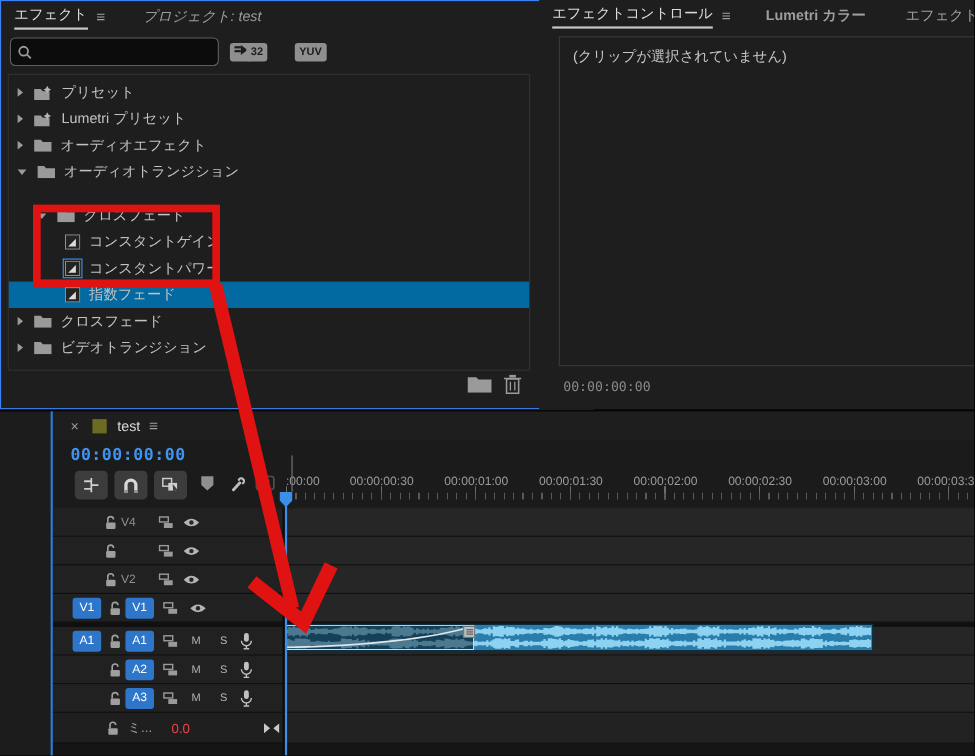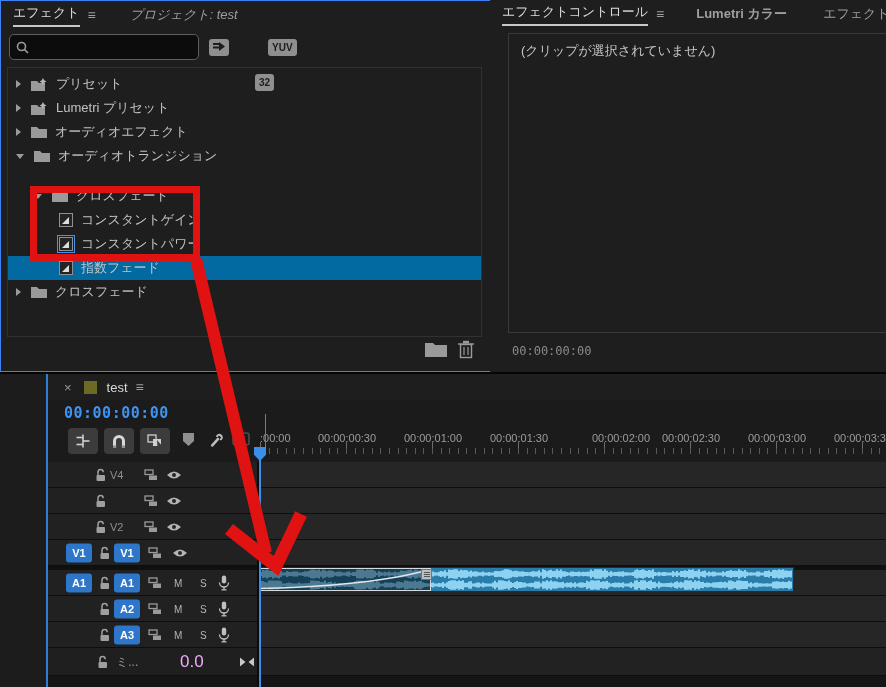--- a/index.html
+++ b/index.html
@@ -64,24 +64,24 @@
   .hdr-col{position:absolute;left:0;top:88px;width:209px;}
   .cnt-col{position:absolute;left:211px;top:88px;width:629px;}
   .col-sep{position:absolute;left:209px;top:88px;width:2px;height:225px;background:#0b0b0b;}
   .trackrow{position:relative;height:25px;background:#212121;border-bottom:1px solid #0e0e0e;}
   .crow{position:relative;height:25px;background:#262626;border-bottom:1px solid #0e0e0e;}
   .va-gap{height:4px;background:#101010;}
   .masterrow{position:relative;height:27px;background:#1f1f1f;border-bottom:1px solid #0e0e0e;}
   .below{height:17px;background:#151515;}
   .cc{position:absolute;top:50%;transform:translateY(-50%);}
   .badge{position:absolute;top:50%;transform:translateY(-50%);width:26px;height:19px;background:#2d76c9;
-         border-radius:3px;color:#fff;font-size:11px;display:flex;align-items:center;justify-content:center;font-weight:bold;}
+         border-radius:3px;color:#fff;font-size:11px;display:flex;align-items:center;justify-content:center;}
   .tname{position:absolute;top:50%;transform:translateY(-50%);color:#8f8f8f;font-size:11px;}
   .msbtn{position:absolute;top:50%;transform:translateY(-50%);color:#b5b5b5;font-size:10px;}
-  .master-val{position:absolute;left:132px;top:50%;transform:translateY(-50%);color:#f0abfc;font-size:17px;}
+  .master-val{position:absolute;left:108px;top:50%;transform:translateY(-50%);color:#ef4444;font-size:12px;}
   .master-name{position:absolute;left:68px;top:50%;transform:translateY(-50%);color:#9a9a9a;font-size:12px;}
 
   
   .clip{position:absolute;left:212px;top:194px;width:533px;height:23px;outline:1px solid #0b3349;}
   .trans-handle{position:absolute;left:161px;top:1px;width:11px;height:11px;background:#b9bec2;
                 border:1px solid #70767a;box-sizing:border-box;}
   .trans-handle::after{content:"";position:absolute;left:2px;top:2px;width:6px;height:1px;background:#555;
                        box-shadow:0 2px 0 #555,0 4px 0 #555;}
 
   
@@ -114,21 +114,21 @@
       </span>
       <input placeholder="" style="">
     </div>
     <span class="fbadge" style="left:208px;">
       <svg width="12" height="11" viewBox="0 0 12 11" style="display:inline-block;vertical-align:-1px;">
           <rect x="0" y="2" width="6" height="2" fill="#1c1c1c"></rect>
           <rect x="0" y="5.5" width="6" height="2" fill="#1c1c1c"></rect>
           <polygon points="6,1 12,5.5 6,10" fill="#1c1c1c"></polygon>
         </svg>
     </span>
-    <span class="fbadge" style="left:254px;margin-top:35px;">32</span>
+    <span class="fbadge" style="left:223px;">32</span>
     <span class="fbadge" style="left:267px;">YUV</span>
 
     <div class="tree">
       <div class="trow lvl1">
         <span class="chev right"></span>
         <svg class="titem-icon" width="17" height="13" viewBox="0 0 17 13">
             <path d="M0,3 h6 l2,2 h6 v8 h-14 z" fill="#9a9a9a"></path>
             <path d="M12,0 l1.2,2.3 L15.5,3.5 13.2,4.7 12,7 10.8,4.7 8.5,3.5 10.8,2.3 z" fill="#b5b5b5"></path>
           </svg>
         <span class="tlabel">プリセット</span>
@@ -182,20 +182,27 @@
             <polygon points="3,11 10,11 10,4" fill="#dcdcdc"></polygon>
           </svg>
         <span class="tlabel">指数フェード</span>
       </div>
       <div class="trow lvl1">
         <span class="chev right"></span>
         <svg class="titem-icon" width="16" height="12" viewBox="0 0 16 12">
             <path d="M0,1 h6 l2,2 h8 v9 h-16 z" fill="#9a9a9a"></path>
           </svg>
         <span class="tlabel">クロスフェード</span>
+      </div>
+      <div class="trow lvl1">
+        <span class="chev right"></span>
+        <svg class="titem-icon" width="16" height="12" viewBox="0 0 16 12">
+            <path d="M0,1 h6 l2,2 h8 v9 h-16 z" fill="#9a9a9a"></path>
+          </svg>
+        <span class="tlabel">ビデオトランジション</span>
       </div>
     </div>
 
     <span class="fx-bottom-folder">
       <svg width="22" height="16" viewBox="0 0 22 16">
           <path d="M0,2 h8 l2,2 h12 v12 h-22 z" fill="#9a9a9a"></path>
         </svg>
     </span>
     <span class="fx-bottom-trash">
       <svg width="16" height="19" viewBox="0 0 16 19">
@@ -283,21 +290,21 @@
       <svg width="18" height="14" viewBox="0 0 18 14">
           <rect x="1" y="1" width="16" height="12" rx="2.5" fill="none" stroke="#4c4c4c" stroke-width="1.6"></rect>
           <path d="M7,5 a2.3,2.3 0 1 0 0,4 M13,5 a2.3,2.3 0 1 0 0,4" fill="none" stroke="#4c4c4c" stroke-width="1.4"></path>
         </svg>
     </span>
 
     <span class="rlabel" style="left:212px;">:00:00</span>
     <span class="rlabel ctr" style="left:299px;">00:00:00:30</span>
     <span class="rlabel ctr" style="left:385px;">00:00:01:00</span>
     <span class="rlabel ctr" style="left:471px;">00:00:01:30</span>
-    <span class="rlabel ctr" style="left:557px;margin-left:16px;">00:00:02:00</span>
+    <span class="rlabel ctr" style="left:557px;">00:00:02:00</span>
     <span class="rlabel ctr" style="left:643px;">00:00:02:30</span>
     <span class="rlabel ctr" style="left:729px;">00:00:03:00</span>
     <span class="rlabel ctr" style="left:815px;">00:00:03:30</span>
     <div class="ticks-major"></div>
     <div class="ticks-minor"></div>
 
     <div class="hdr-col">
       <div class="trackrow">
         <span class="cc" style="left:46px;">
             <svg width="13" height="14" viewBox="0 0 13 14">

